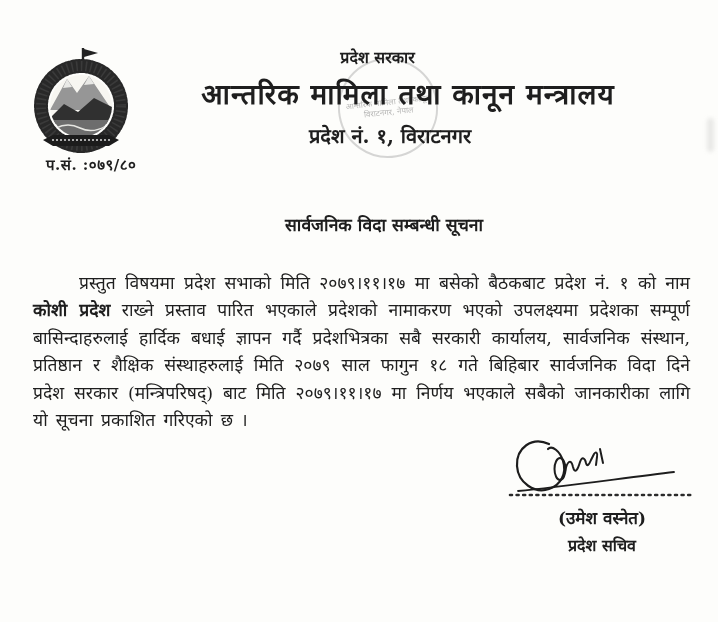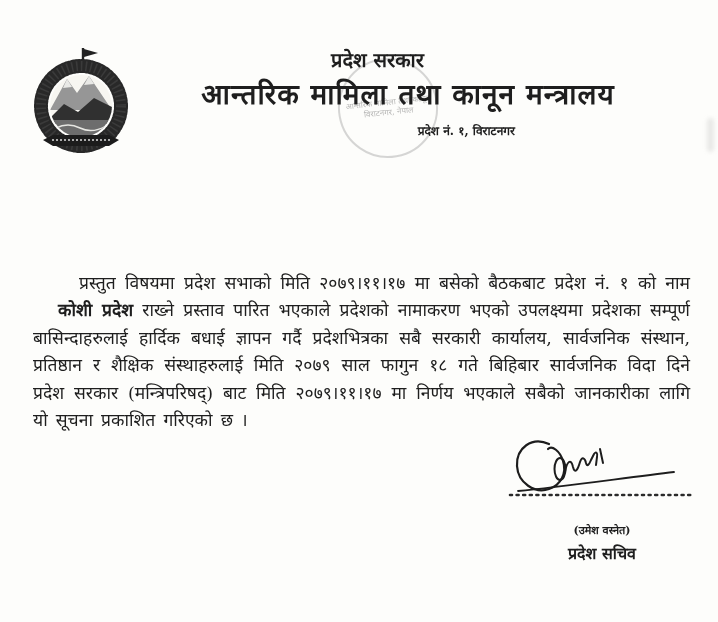--- a/index.html
+++ b/index.html
@@ -4,46 +4,46 @@
 <style>
   html,body{margin:0;padding:0;background:#ffffff;}
   .page{
     position:relative;width:718px;height:622px;margin:0 auto;
     background:#fdfdfb;color:#1e1e1e;overflow:hidden;
     font-family:"DejaVu Serif","Liberation Serif",serif;
   }
   
   .emblem{position:absolute;left:26px;top:46px;width:110px;height:112px;}
   .ref-block{position:absolute;left:46px;top:154px;font-size:15px;font-weight:bold;line-height:23px;letter-spacing:0.5px;}
-  .gov-line{position:absolute;left:290px;top:46px;width:175px;text-align:center;font-size:20px;font-weight:600;z-index:2;}
+  .gov-line{position:absolute;left:290px;top:46px;width:175px;text-align:center;font-size:16px;font-weight:600;z-index:2;}
   .ministry-line{position:absolute;left:168px;top:74px;width:480px;text-align:center;font-size:28px;font-weight:bold;letter-spacing:1px;z-index:2;}
-  .address-line{position:absolute;left:285px;top:122px;width:230px;text-align:right;font-size:12px;font-weight:bold;z-index:2;}
+  .address-line{position:absolute;left:275px;top:122px;width:230px;text-align:center;font-size:20px;font-weight:bold;z-index:2;}
   
   .stamp{
     position:absolute;left:338px;top:58px;width:96px;height:96px;border-radius:50%;
     border:2px solid rgba(110,110,110,0.28);transform:rotate(-10deg);z-index:1;
     display:flex;flex-direction:column;align-items:center;justify-content:center;
     color:rgba(95,95,95,0.45);font-size:8px;line-height:10px;text-align:center;overflow:hidden;
   }
   .stamp .stamp-inner{transform:rotate(4deg);}
   .scan-smudge{position:absolute;right:4px;top:118px;width:7px;height:34px;background:rgba(140,140,140,0.18);filter:blur(2px);border-radius:4px;}
   
   .subject{position:absolute;left:64px;top:212px;width:640px;text-align:center;font-size:17.5px;font-weight:bold;}
   
   .body-para{
     position:absolute;left:33px;top:252px;width:657px;
     font-size:17.5px;line-height:27.6px;text-align:justify;text-indent:46px;
     word-spacing:2.5px;
   }
-  .body-para .bold-seg{font-weight:bold;margin-left:25px;}
+  .body-para .bold-seg{font-weight:bold;}
   
   .date-line{position:absolute;left:56px;top:450px;font-size:17px;font-weight:600;letter-spacing:0.5px;}
   .sig-block{position:absolute;left:502px;top:424px;width:200px;text-align:center;}
   .sig-svg{display:block;width:200px;height:78px;}
-  .sig-name{font-size:11px;font-weight:600;margin-top:20px;}
+  .sig-name{font-size:17px;font-weight:600;margin-top:4px;}
   .sig-title{font-size:16px;font-weight:700;margin-top:5px;}
 </style>
 </head>
 <body>
 
 <div class="page">
 
   <div class="emblem">
     <svg viewBox="0 0 110 112" width="110" height="112" aria-hidden="true">
       <defs>
@@ -67,35 +67,37 @@
         <rect x="22" y="74" width="66" height="18" fill="#6d6d6d"></rect>
         <path d="M30 82 q12 -6 24 0 q12 6 26 -2" stroke="#e6e6e2" stroke-width="1.4" fill="none"></path>
       </g>
 
       <path d="M17 94 L27 89 H83 L93 94 L83 100 H27 Z" fill="#1c1c1c"></path>
       <path d="M26 94 H84" stroke="#dcdcdc" stroke-width="1.4" stroke-dasharray="2 2"></path>
     </svg>
   </div>
 
   <div class="ref-block">
+    <div>प.सं. :०७९/८०</div>
   </div>
 
   <div class="stamp">
     <div class="stamp-inner">
       <div>आन्तरिक मामिला तथा कानून</div>
       <div>विराटनगर, नेपाल</div>
     </div>
   </div>
 
   <div class="gov-line">प्रदेश सरकार</div>
   <div class="ministry-line">आन्तरिक मामिला तथा कानून मन्त्रालय</div>
   <div class="address-line">प्रदेश नं. १, विराटनगर</div>
 
   <div class="scan-smudge"></div>
 
+  <div class="subject">सार्वजनिक विदा सम्बन्धी सूचना</div>
 
   <p class="body-para"><span>प्रस्तुत विषयमा प्रदेश सभाको मिति २०७९।११।१७ मा बसेको बैठकबाट प्रदेश नं. १ को नाम </span><span class="bold-seg">कोशी प्रदेश</span><span> राख्ने प्रस्ताव पारित भएकाले प्रदेशको नामाकरण भएको उपलक्ष्यमा प्रदेशका सम्पूर्ण बासिन्दाहरुलाई हार्दिक बधाई ज्ञापन गर्दै प्रदेशभित्रका सबै सरकारी कार्यालय, सार्वजनिक संस्थान, प्रतिष्ठान र शैक्षिक संस्थाहरुलाई मिति २०७९ साल फागुन १८ गते बिहिबार सार्वजनिक विदा दिने प्रदेश सरकार (मन्त्रिपरिषद्) बाट मिति २०७९।११।१७ मा निर्णय भएकाले सबैको जानकारीका लागि यो सूचना प्रकाशित गरिएको छ ।</span></p>
 
 
   <div class="sig-block">
     <svg class="sig-svg" viewBox="0 0 200 78" aria-hidden="true">
 
       <path d="M47 20 C30 12 14 24 15 42 C16 59 33 70 47 65 C59 61 65 49 61 37 C58 27 50 21 46 25" fill="none" stroke="#1d1d1d" stroke-width="2.2" stroke-linecap="round"></path>
 
       <ellipse cx="58" cy="45" rx="5.5" ry="11" fill="none" stroke="#1d1d1d" stroke-width="2"></ellipse>

